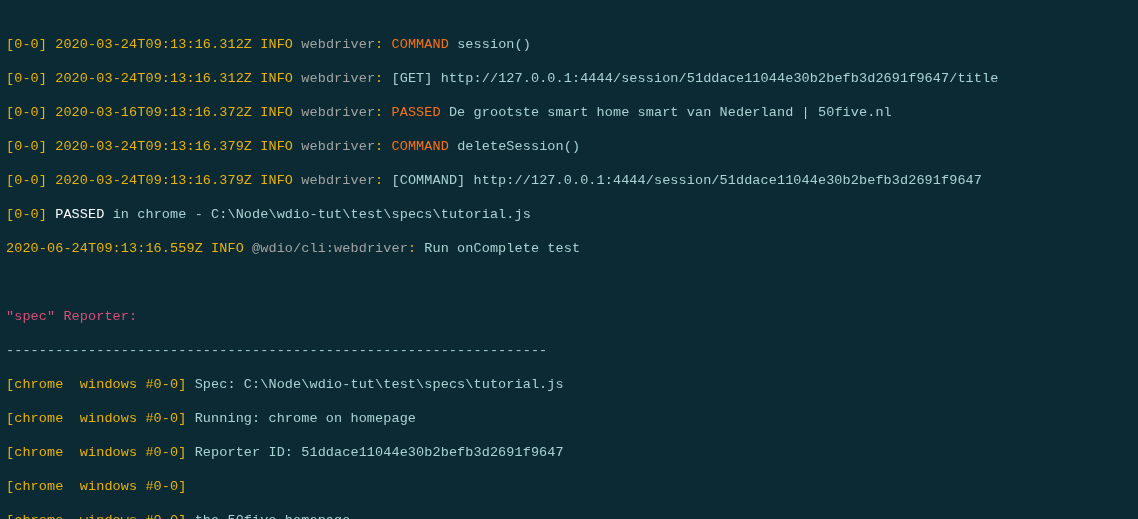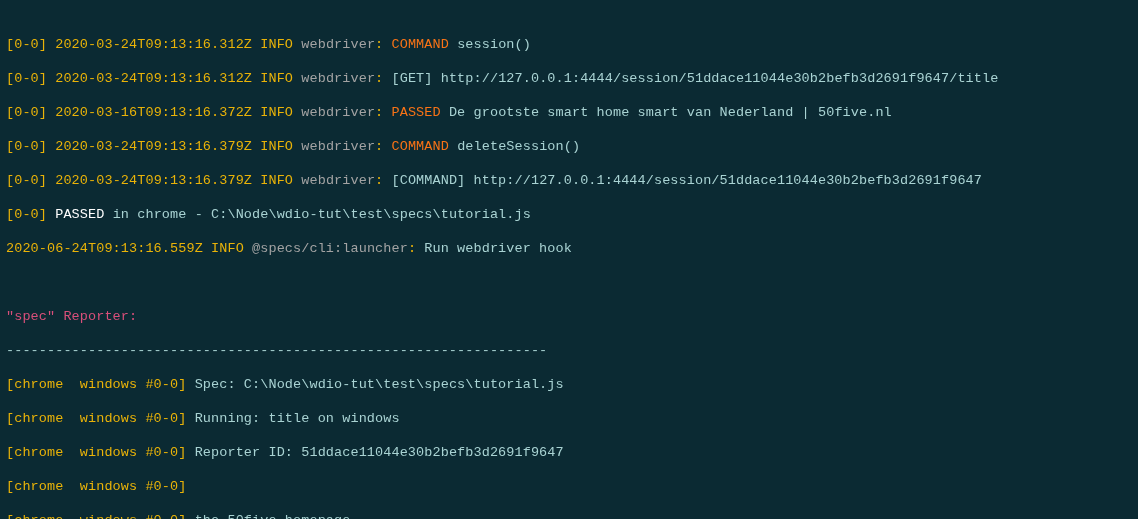--- a/index.html
+++ b/index.html
@@ -24,26 +24,26 @@
 </style>
 </head>
 <body>
 
 <div><span class="dim">[0-0]</span> <span class="dim">2020-03-24T09:13:16.312Z</span> <span class="dim">INFO</span> <span class="yel">webdriver</span><span class="dim">:</span> <span class="purp">COMMAND</span> <span>session()</span></div>
 <div><span class="dim">[0-0]</span> <span class="dim">2020-03-24T09:13:16.312Z</span> <span class="dim">INFO</span> <span class="yel">webdriver</span><span class="dim">:</span> <span>[GET]</span> <span>http://127.0.0.1:4444/session/51ddace11044e30b2befb3d2691f9647/title</span></div>
 <div><span class="dim">[0-0]</span> <span class="dim">2020-03-16T09:13:16.372Z</span> <span class="dim">INFO</span> <span class="yel">webdriver</span><span class="dim">:</span> <span class="purp">PASSED</span> <span>De grootste smart home smart van Nederland | 50five.nl</span></div>
 <div><span class="dim">[0-0]</span> <span class="dim">2020-03-24T09:13:16.379Z</span> <span class="dim">INFO</span> <span class="yel">webdriver</span><span class="dim">:</span> <span class="purp">COMMAND</span> <span>deleteSession()</span></div>
 <div><span class="dim">[0-0]</span> <span class="dim">2020-03-24T09:13:16.379Z</span> <span class="dim">INFO</span> <span class="yel">webdriver</span><span class="dim">:</span> <span>[COMMAND]</span> <span>http://127.0.0.1:4444/session/51ddace11044e30b2befb3d2691f9647</span></div>
 <div><span class="dim">[0-0]</span> <span class="green">PASSED</span> <span>in chrome - C:\Node\wdio-tut\test\specs\tutorial.js</span></div>
-<div><span class="dim">2020-06-24T09:13:16.559Z</span> <span class="dim">INFO</span> <span class="yel">@specs/cli:launcher</span><span class="dim">:</span> <span>Run webdriver hook</span></div>
+<div><span class="dim">2020-06-24T09:13:16.559Z</span> <span class="dim">INFO</span> <span class="yel">@wdio/cli:webdriver</span><span class="dim">:</span> <span>Run onComplete test</span></div>
 <div> </div>
 <div><span class="pink">"spec" Reporter:</span></div>
 <div class="sep">------------------------------------------------------------------</div>
 <div><span class="dim">[chrome  windows #0-0]</span> <span>Spec: C:\Node\wdio-tut\test\specs\tutorial.js</span></div>
-<div><span class="dim">[chrome  windows #0-0]</span> <span>Running: title on windows</span></div>
+<div><span class="dim">[chrome  windows #0-0]</span> <span>Running: chrome on homepage</span></div>
 <div><span class="dim">[chrome  windows #0-0]</span> <span>Reporter ID: 51ddace11044e30b2befb3d2691f9647</span></div>
 <div><span class="dim">[chrome  windows #0-0]</span><span></span></div>
 <div><span class="dim">[chrome  windows #0-0]</span> <span>the 50five homepage</span></div>
 
 
 
 
 
 
 

